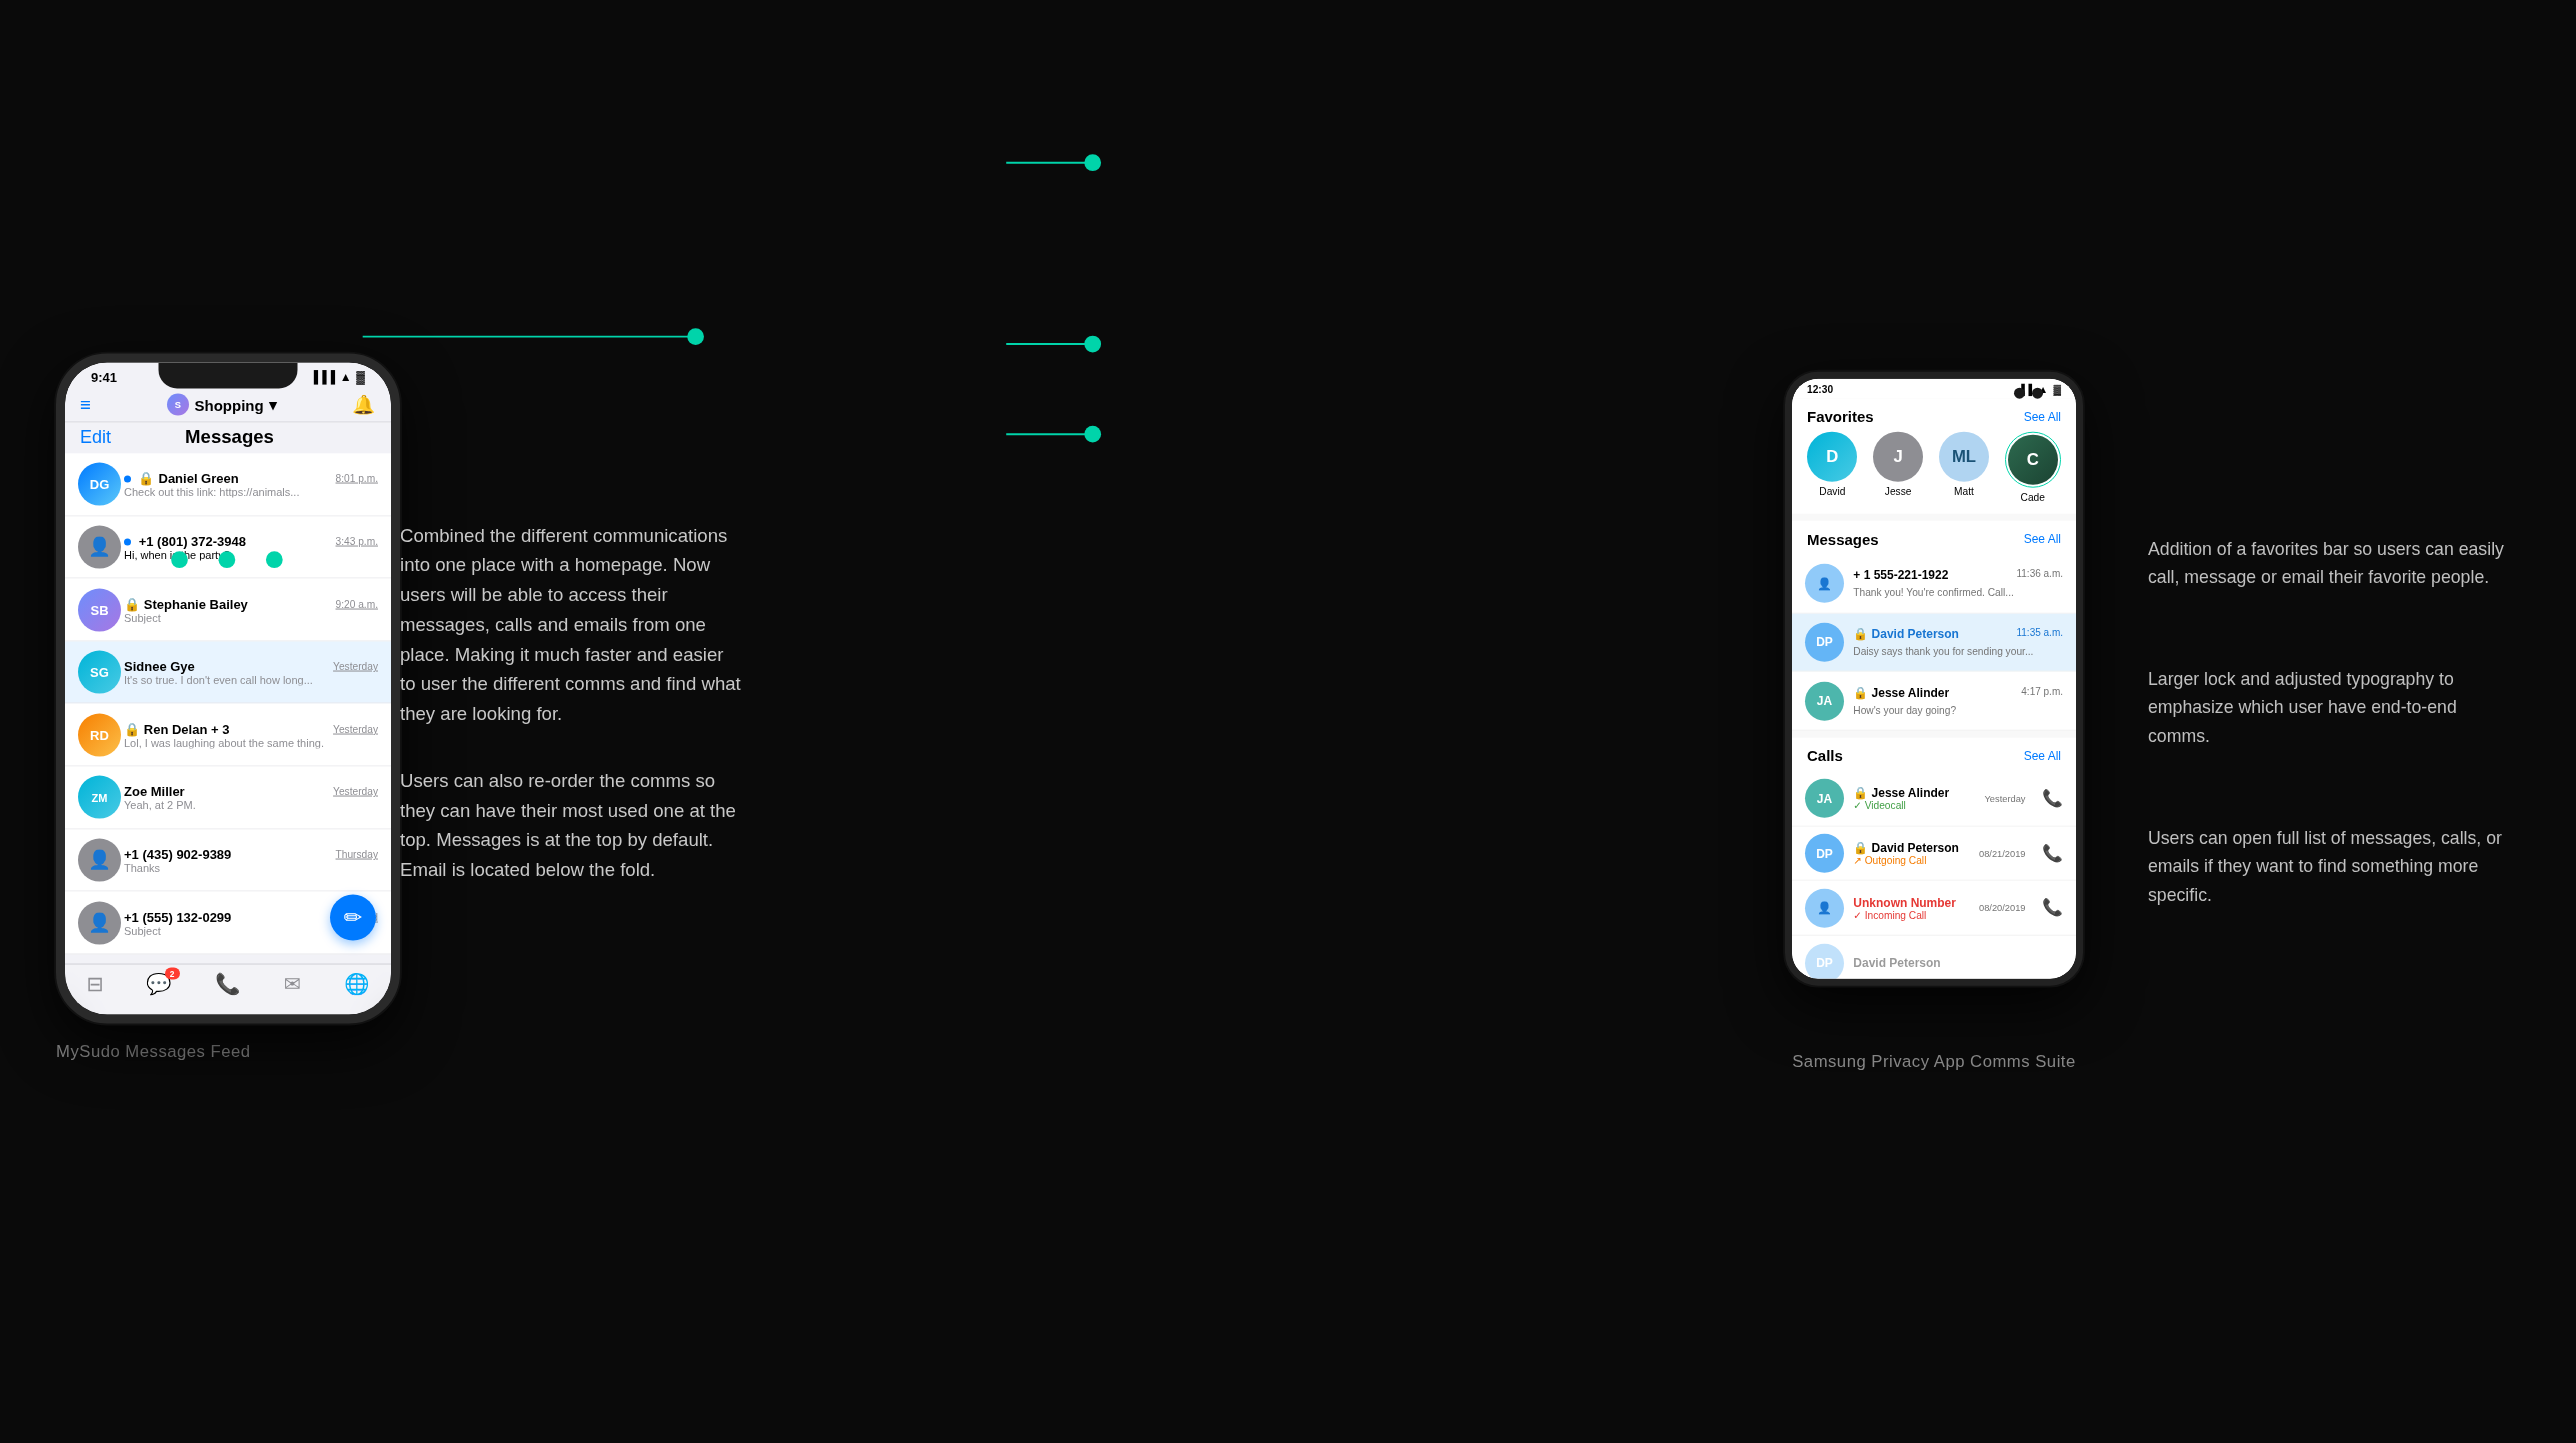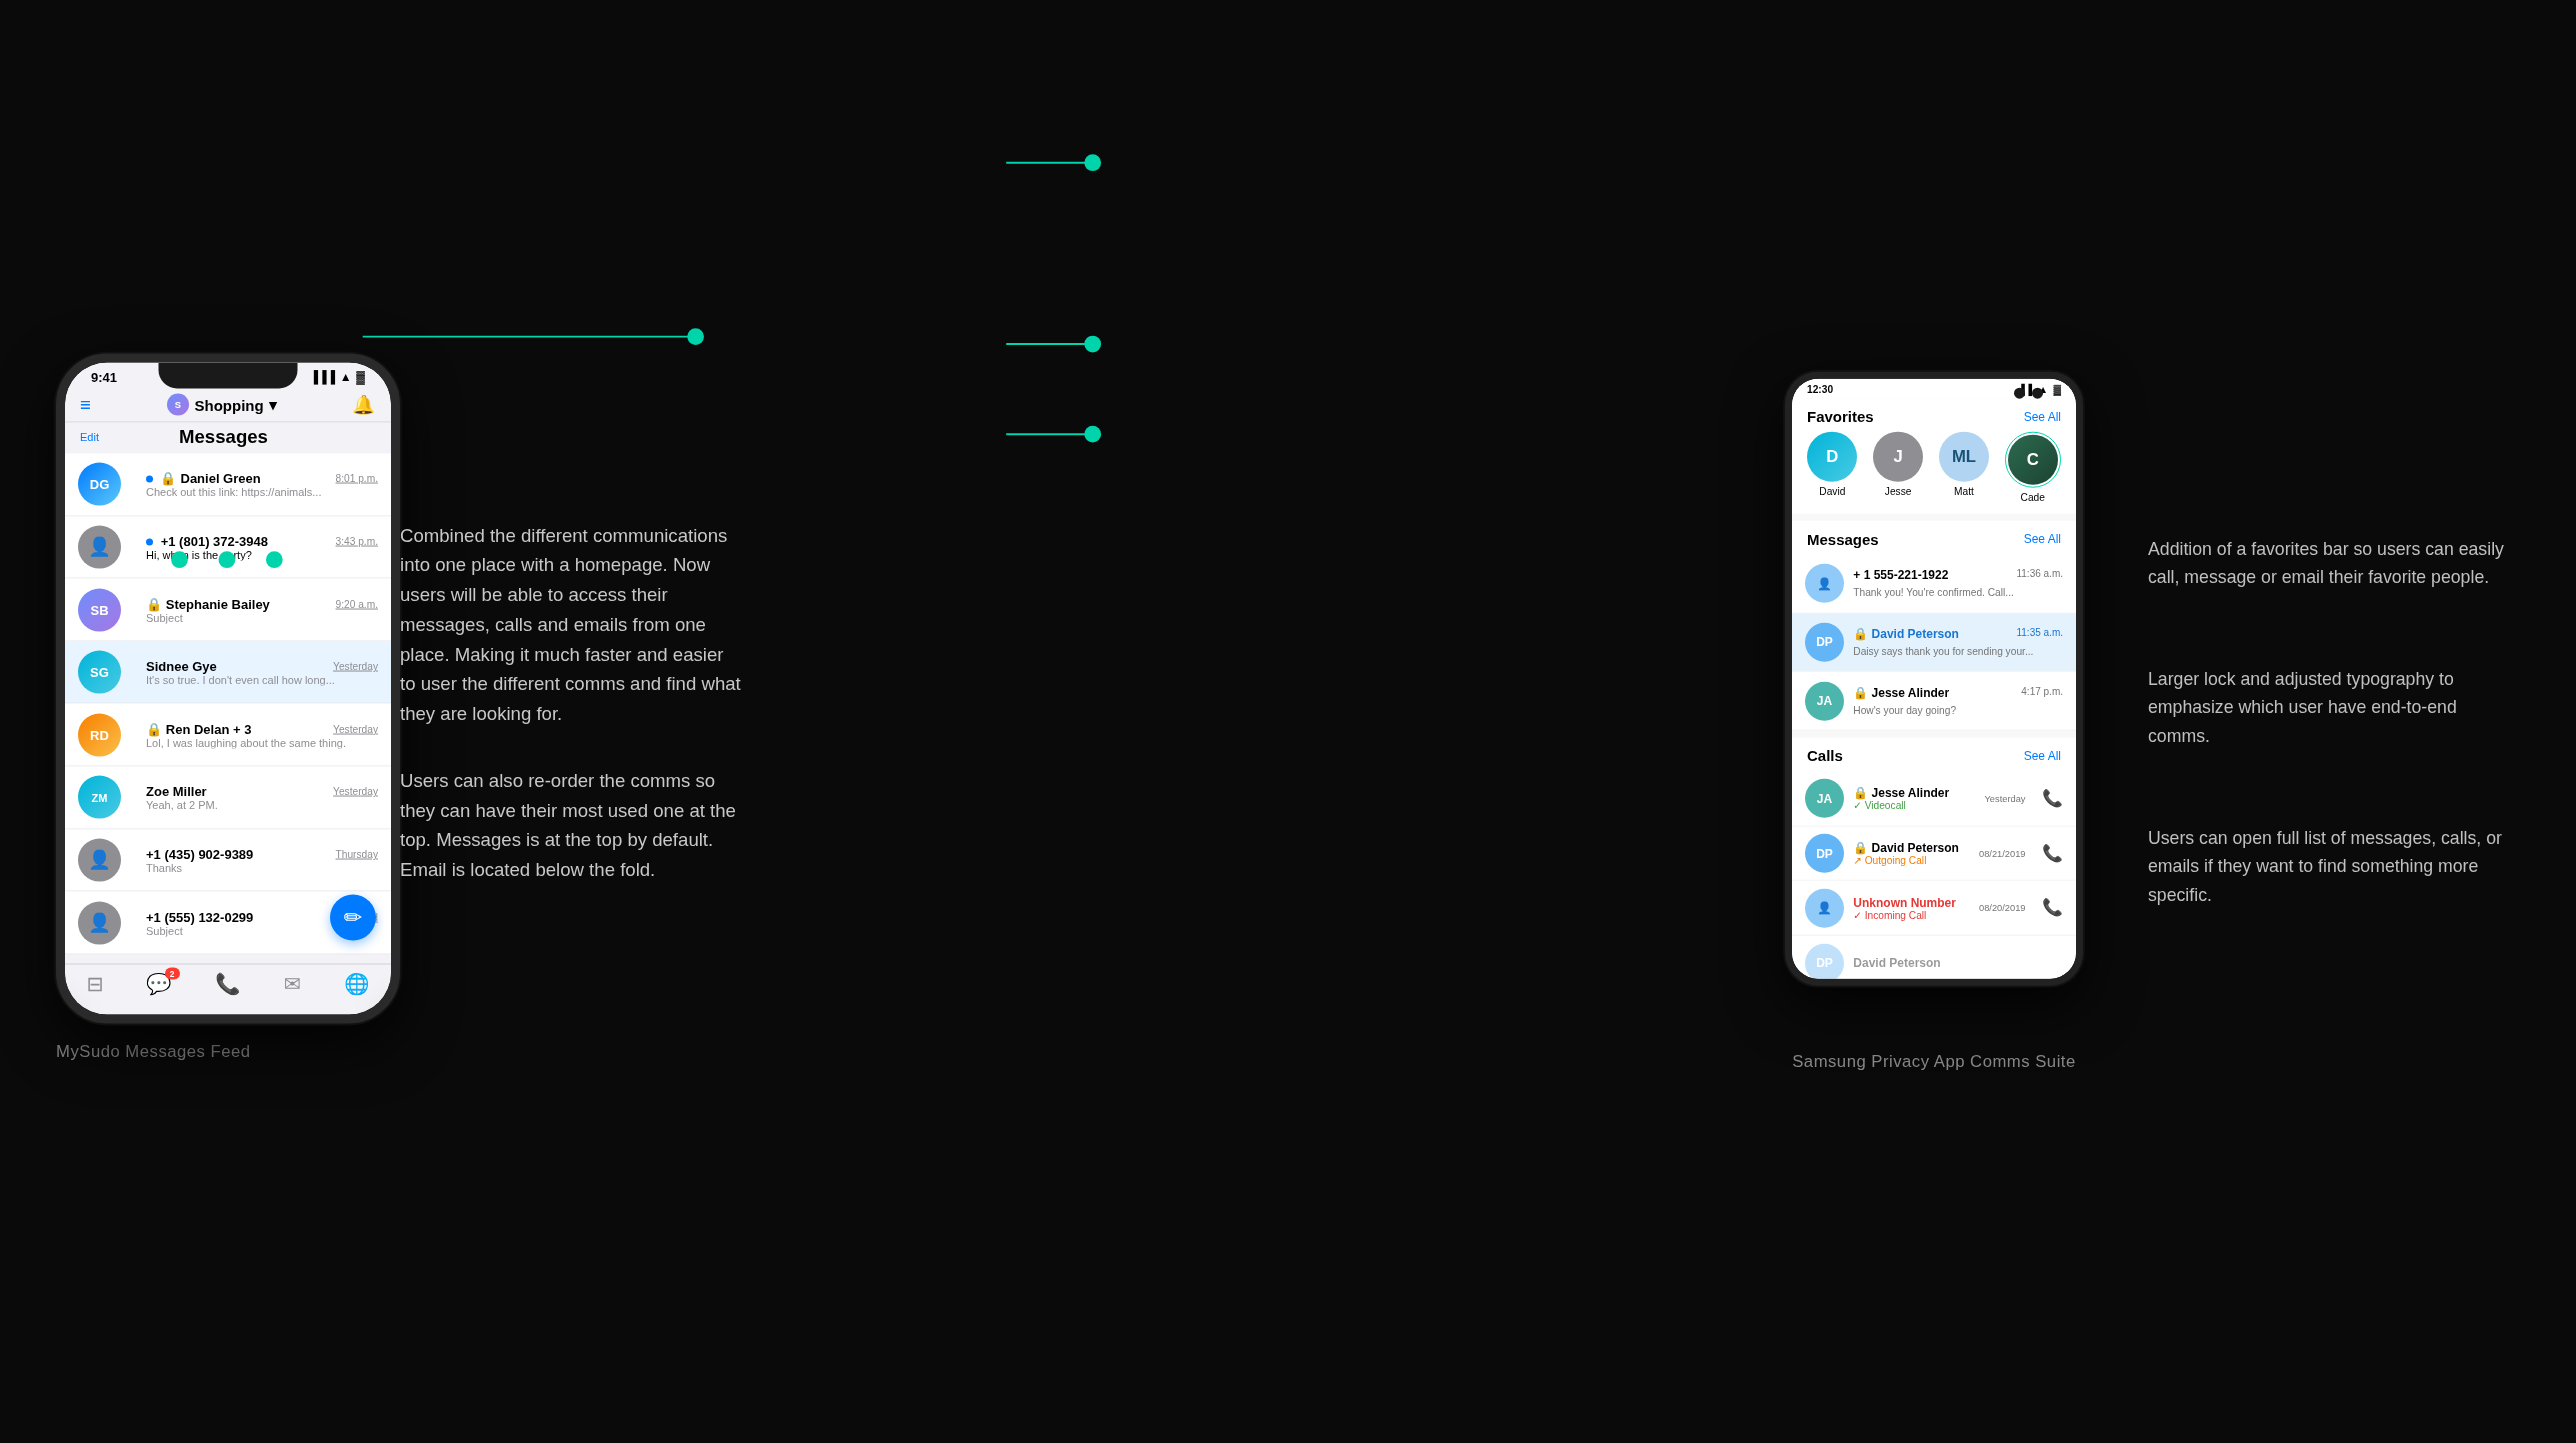--- a/index.html
+++ b/index.html
@@ -107,33 +107,33 @@
 
     
     .ios-messages-header {
       display: flex;
       justify-content: space-between;
       align-items: center;
       padding: 3.7px 15px 5.6px;
       background: #f2f2f7;
     }
 
-    .ios-messages-header .edit-btn { color: #007aff; font-size: 11px; }
+    .ios-messages-header .edit-btn { color: #007aff; font-size: 18px; }
     .ios-messages-header .title { font-weight: 700; font-size: 18.6px; color: #000; }
 
     
     .message-list { background: #fff; }
 
     .message-item {
       display: flex;
       align-items: center;
       padding: 9.3px 13px;
       border-bottom: 0.9px solid #e5e5ea;
       background: #fff;
-      gap: 25px;
+      gap: 3px;
     }
 
     .message-item.highlighted { background: #e8f4ff; }
 
     .msg-avatar {
       width: 43px; height: 43px; border-radius: 50%;
       background: #8e8e93;
       display: flex; align-items: center; justify-content: center;
       font-size: 13px; font-weight: 700; color: white;
       flex-shrink: 0;

